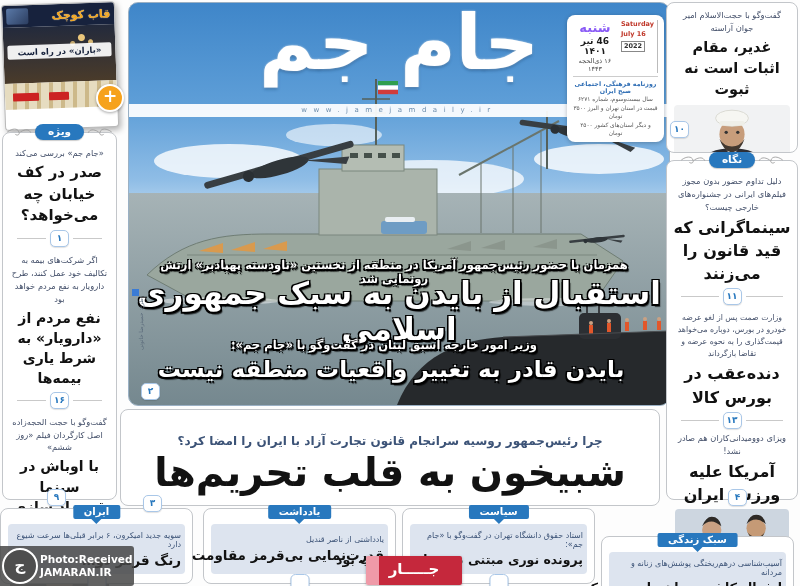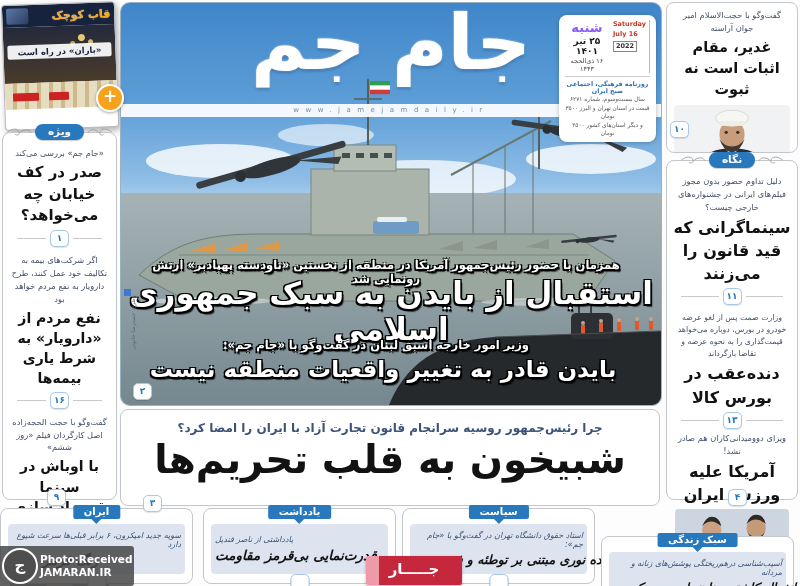--- a/index.html
+++ b/index.html
@@ -19,21 +19,21 @@
   .kicker{color:#3c5377;}
   .headline{color:#121212;font-weight:bold;}
   .divider{display:flex;align-items:center;gap:4px;margin:3px 14px;}
   .divider .line{flex:1;height:1px;background:#c9c9c9;}
   
   .ornate{display:flex;align-items:center;justify-content:center;gap:3px;margin-top:-9px;}
   .ornate .pill{background:#2878be;color:#fff;font-size:10.5px;font-weight:bold;
     padding:1px 13px 3px;border-radius:9px;box-shadow:0 1px 1px rgba(0,0,0,.2);}
   .curl{width:26px;height:12px;}
   
-  #main-image{left:120px;top:2px;width:540px;height:402px;border-radius:10px;overflow:hidden;
+  #main-image{left:128px;top:2px;width:540px;height:402px;border-radius:10px;overflow:hidden;
     border:1px solid #9ab0c4;
     background:linear-gradient(180deg,#3f86c9 0%,#5f9fd8 26%,#8fbde6 44%,#cfe4f4 56%,#aebfc6 60%);}
   #scene{position:absolute;inset:0;width:100%;height:100%;}
   #logo{top:-8px;left:0;right:0;text-align:center;z-index:3;
     font-size:76px;font-weight:900;color:#fff;letter-spacing:3px;line-height:1.25;
     text-shadow:0 2px 3px rgba(25,70,120,.45),0 0 2px rgba(255,255,255,.8);}
   #url-strip{top:101px;left:0;right:0;height:13px;background:rgba(255,255,255,.93);z-index:4;
     text-align:center;font-size:7px;color:#6b8cab;letter-spacing:6.5px;line-height:13px;direction:ltr;}
   
   #date-box{top:12px;left:438px;width:97px;z-index:5;background:#fff;border-radius:8px;
@@ -55,21 +55,21 @@
       2px 3px 1px rgba(0,0,0,.65);}
   #kicker1{top:255px;left:14px;right:24px;z-index:6;text-align:center;font-size:11.5px;}
   #headline1{top:272px;left:4px;right:4px;z-index:6;text-align:center;font-size:31px;letter-spacing:-.5px;}
   #kicker2{top:335px;left:40px;right:70px;z-index:6;text-align:center;font-size:11.5px;}
   #headline2{top:353px;left:14px;right:30px;z-index:6;text-align:center;font-size:23px;}
   #photo-credit{left:-14px;top:318px;z-index:6;transform:rotate(-90deg);font-size:5.5px;color:#5b6b7b;}
   #credit-square{left:3px;top:286px;width:7px;height:7px;background:#3a7bd5;z-index:6;}
   #badge-main{left:12px;bottom:5px;z-index:7;}
   
   #sanctions-card{left:120px;top:409px;width:540px;height:97px;}
-  #sanctions-card .kicker{margin-top:11px;text-align:center;font-size:12px;font-weight:bold;}
+  #sanctions-card .kicker{margin-top:24px;text-align:center;font-size:12px;font-weight:bold;}
   #sanctions-card .headline{text-align:center;font-size:39px;font-weight:900;margin-top:2px;letter-spacing:-1px;}
   #badge-sanctions{left:22px;bottom:-7px;z-index:7;position:absolute;}
   
   #magazine{left:3px;top:3px;width:112px;height:124px;transform:rotate(-2deg);
     background:#fff;border:1px solid #b9b9b9;border-radius:4px;box-shadow:2px 3px 6px rgba(0,0,0,.3);
     overflow:hidden;}
   #magazine .mhead{height:22px;background:#17223d;display:flex;align-items:center;justify-content:flex-start;
     padding:0 4px;gap:3px;}
   #magazine .mlogo{color:#f4a71d;font-weight:900;font-size:11px;text-shadow:0 0 1px #fff;}
   #magazine .mphoto{width:22px;height:16px;background:linear-gradient(135deg,#5a79a8,#2c3e60);border-radius:2px;margin-right:auto;}
@@ -96,21 +96,21 @@
   .side-headline{font-size:15px;text-align:center;margin:1px 6px;line-height:1.45;}
   .photo-frame{margin:4px auto 0;border-radius:4px;overflow:hidden;display:block;position:relative;}
   
   .bcard{top:508px;width:193px;height:76px;}
   .bc-0{left:0;}  .bc-1{left:203px;} .bc-2{left:402px;} .bc-3{left:601px;margin-top:28px;}
   .btab{position:absolute;top:-4px;left:50%;transform:translateX(-50%);background:#2878be;color:#fff;
     font-size:10px;font-weight:bold;padding:1px 11px 2px;border-radius:2px;white-space:nowrap;z-index:2;}
   .btab:after{content:"";position:absolute;top:100%;left:50%;margin-left:-5px;
     border:5px solid transparent;border-top-color:#2878be;}
   .bbox{position:absolute;left:7px;right:7px;top:15px;bottom:9px;background:#dde4ef;border-radius:4px;
-    display:flex;flex-direction:column;align-items:flex-end;justify-content:center;gap:3px;padding:2px 4px;box-sizing:border-box;font-style:italic;}
+    display:flex;flex-direction:column;align-items:flex-start;justify-content:center;gap:3px;padding:2px 4px;box-sizing:border-box;}
   .bbox .kicker{font-size:8px;}
   .bbox .headline{font-size:13.5px;white-space:nowrap;}
   .cut-badge{position:absolute;bottom:-8px;left:50%;transform:translateX(-50%);}
   
   #wm-bar{left:0;top:546px;width:134px;height:40px;background:rgba(70,70,70,.85);z-index:50;
     color:#fff;display:flex;flex-direction:column;justify-content:center;direction:ltr;
     padding-left:40px;box-sizing:border-box;font-size:10.5px;font-weight:bold;line-height:1.2;border-radius:0 3px 3px 0;}
   #wm-logo{position:absolute;left:2px;top:50%;transform:translateY(-50%);width:32px;height:32px;border-radius:50%;
     background:#4e4e4e;border:2px solid #fff;color:#fff;text-align:center;font-size:15px;line-height:30px;font-weight:bold;}
   #ribbon{left:366px;top:556px;width:96px;height:29px;z-index:50;
@@ -272,21 +272,21 @@
 
   <div id="date-box" class="abs">
     <div class="row">
       <div class="en">
         <span>Saturday</span><br>
         <span>July 16</span><br>
         <span class="yr">2022</span>
       </div>
       <div class="fa">
         <div class="weekday">شنبه</div>
-        <div class="dfa">۲۵ تیر ۱۴۰۱</div>
+        <div class="dfa">46 تیر ۱۴۰۱</div>
         <div class="dhij">۱۶ ذی‌الحجه ۱۴۴۳</div>
       </div>
     </div>
     <hr>
     <div class="tagline">روزنامه فرهنگی، اجتماعی صبح ایران</div>
     <div class="small">سال بیست‌وسوم، شماره ۶۲۷۱</div>
     <div class="small">قیمت در استان تهران و البرز ۳۵۰۰ تومان</div>
     <div class="small">و دیگر استان‌های کشور ۲۵۰۰ تومان</div>
   </div>
 

